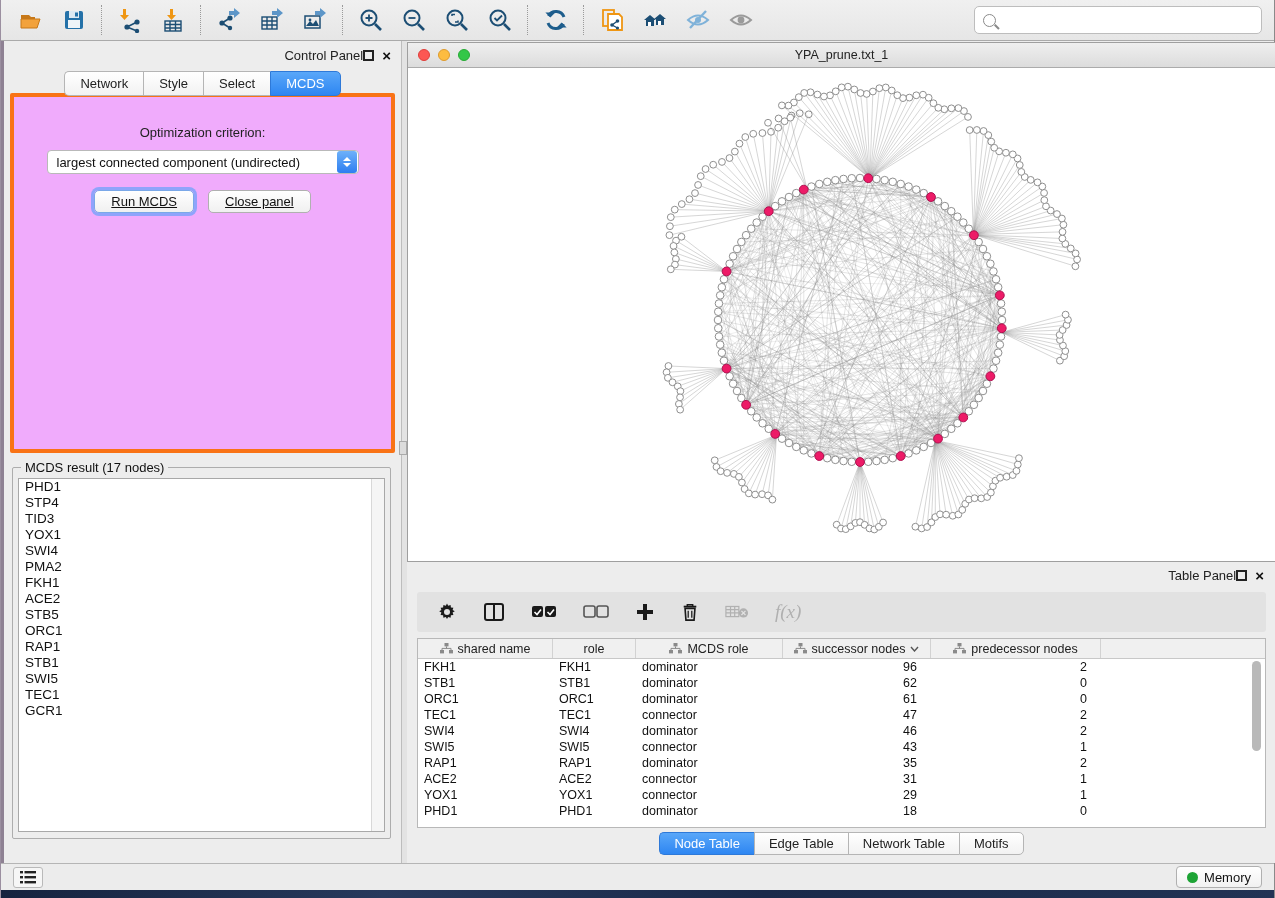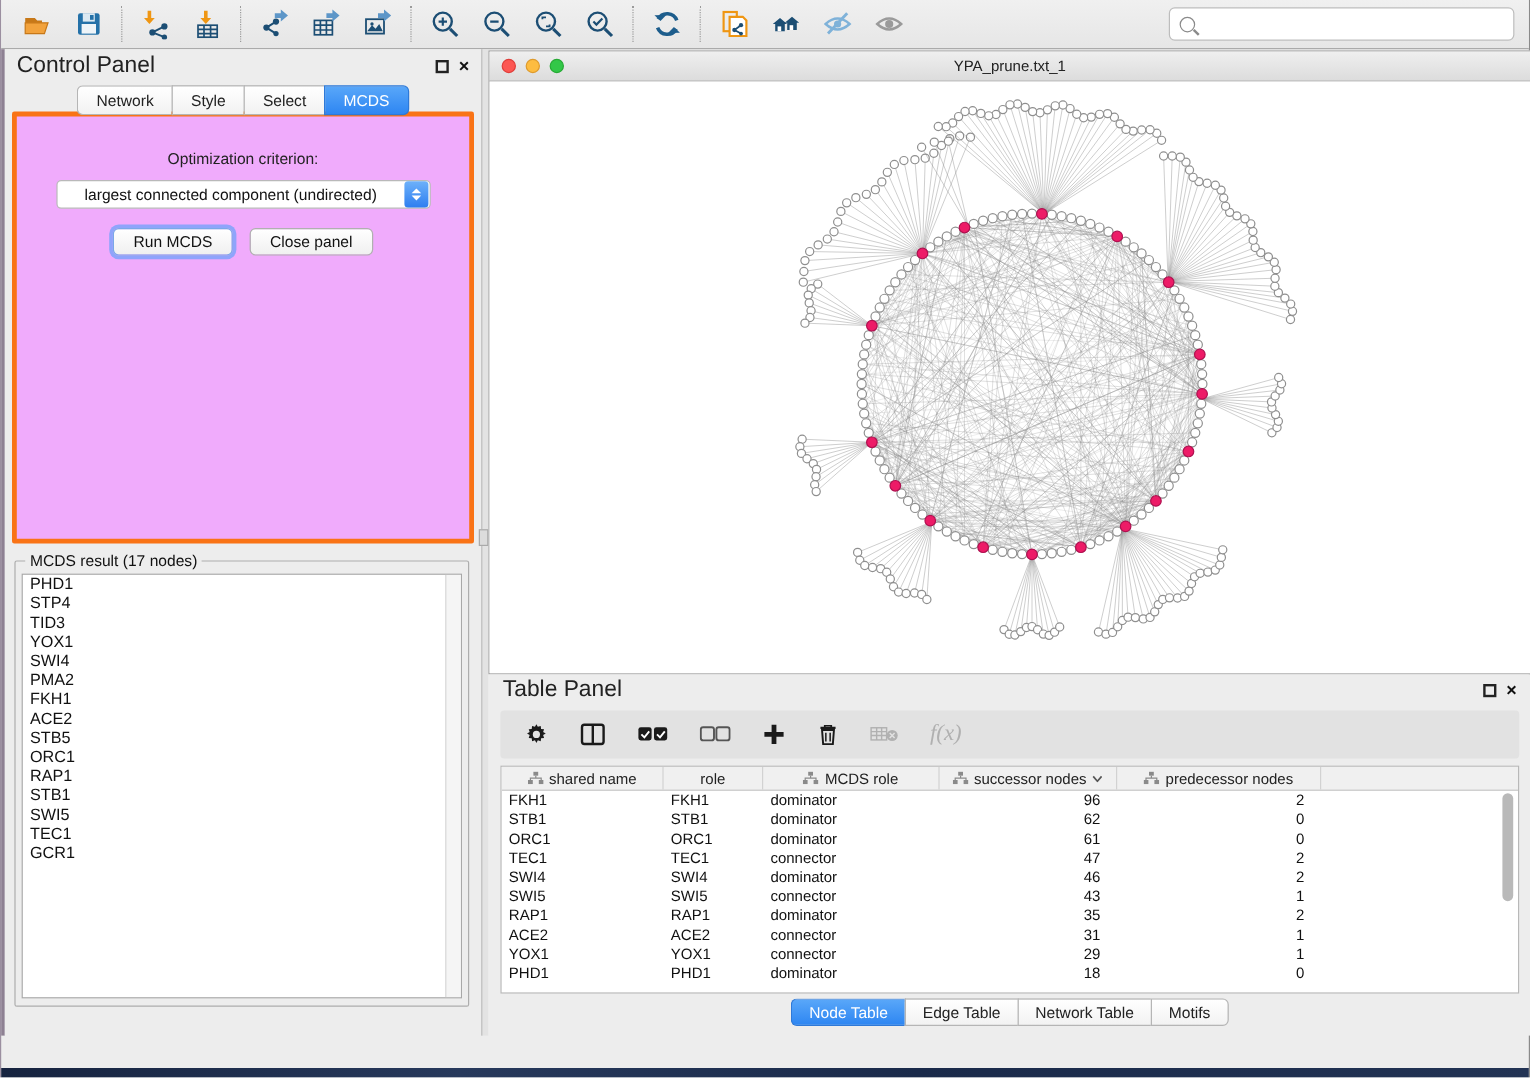--- a/index.html
+++ b/index.html
@@ -15,38 +15,38 @@
   .search-wrap { position:absolute; right:12px; top:6px; }
   .search-box { width:288px; height:28px; background:#fff; border:1px solid #bdbdbd; border-radius:5px; display:flex; align-items:center; padding-left:8px; }
   .search-box input { border:none; outline:none; flex:1; font-size:13px; background:transparent; }
   .mag { width:13px; height:13px; border:1.6px solid #8a8a8a; border-radius:50%; position:relative; margin-right:5px; }
   .mag::after { content:""; position:absolute; width:6px; height:1.6px; background:#8a8a8a; transform:rotate(45deg); right:-5px; bottom:-2px; }
 
   
   .left-strip { position:absolute; left:0; top:41px; width:3px; height:822px; background:#8e8193; }
   .control-panel { position:absolute; left:3px; top:41px; width:397px; height:822px; background:#ededed; }
   .cp-header { height:28px; display:flex; align-items:center; padding:0 10px; }
-  .panel-title { font-size:19px; color:#222; flex:1; }
+  .panel-title { font-size:13px; color:#222; flex:1;text-align:right; }
   .win-ctrls { display:flex; align-items:center; gap:8px; }
   .float-ic { width:11px; height:11px; border:2px solid #222; cursor:pointer; }
   .close-ic { font-size:15px; font-weight:bold; color:#111; cursor:pointer; line-height:11px; }
   .cp-tabs { position:absolute; left:0; right:0; top:30px; display:flex; justify-content:center; z-index:2; }
   .cp-tab { font-size:13px; padding:4px 15px; background:linear-gradient(#fff,#f2f2f2); border:1px solid #b5b5b5; border-right:none; color:#222; cursor:pointer; }
   .cp-tab:first-child { border-radius:5px 0 0 5px; }
   .cp-tab:last-child { border-radius:0 5px 5px 0; border-right:1px solid #b5b5b5; }
   .cp-tab.active { background:linear-gradient(#59a7f9,#2e86f2); color:#fff; border-color:#2e79d8; }
   .cp-box { position:absolute; left:6px; right:6px; top:52px; height:360px; background:#f0abfc; border:4px solid #f97316; border-radius:2px; }
   .opt-label { text-align:center; font-size:13px; color:#222; margin-top:28px; }
   .combo { margin:10px auto 0; width:312px; height:24px; background:#fff; border:1px solid #b9b9b9; border-radius:4px; display:flex; align-items:center; cursor:pointer; }
-  .combo-text { flex:1; font-size:13px; padding-left:23px; color:#111; white-space:nowrap; }
+  .combo-text { flex:1; font-size:13px; padding-left:9px; color:#111; white-space:nowrap; }
   .combo-step { width:20px; height:22px; margin-right:1px; border-radius:3px; background:linear-gradient(#6db1fa,#2e7ef0); display:flex; flex-direction:column; align-items:center; justify-content:center; gap:2px; }
   .combo-step .up { width:0;height:0;border-left:4px solid transparent;border-right:4px solid transparent;border-bottom:4px solid #fff; }
   .combo-step .dn { width:0;height:0;border-left:4px solid transparent;border-right:4px solid transparent;border-top:4px solid #fff; }
   .btn-row { display:flex; justify-content:center; gap:14px; margin-top:16px; }
-  .push-btn { font-size:13px; padding:3px 16px; background:linear-gradient(#fff,#f0f0f0); border:1px solid #b0b0b0; border-radius:5px; color:#111; cursor:pointer; }
+  .push-btn { font-size:13px; padding:3px 16px; background:linear-gradient(#fff,#f0f0f0); border:1px solid #b0b0b0; border-radius:5px; color:#111; cursor:pointer;text-decoration:underline; }
   .push-btn.focus { box-shadow:0 0 0 3px rgba(90,160,250,.65); border-color:#7aa8e8; }
   .mcds-group { position:absolute; left:8px; right:10px; top:426px; height:372px; border:1px solid #adadad; border-radius:2px; background:#ededed;padding-left:44px; }
   .mcds-legend { position:absolute; top:-8px; left:8px; background:#ededed; font-size:13px; padding:0 4px; color:#111; }
   .mcds-list { position:absolute; left:5px; right:5px; top:10px; bottom:6px; background:#fff; border:1px solid #a8a8a8; overflow:hidden; }
   .mcds-scroll { position:absolute; top:0; bottom:0; right:0; width:13px; background:#f5f5f5; border-left:1px solid #d8d8d8; }
   .mcds-item { font-size:13.5px; color:#111; padding:0 6px; line-height:16px; }
 
   
   .vsplit { position:absolute; left:400px; top:41px; width:6px; height:822px; background:#e3e3e3; border-left:1px solid #bdbdbd; }
   .vsplit-handle { position:absolute; top:400px; left:-3px; width:8px; height:14px; background:#dcdcdc; border:1px solid #aaa; }
@@ -1434,14 +1434,32 @@
         </div>
     </div>
     <div class="tp-tabs">
       <span class="tp-tab active">Node Table</span>
       <span class="tp-tab">Edge Table</span>
       <span class="tp-tab">Network Table</span>
       <span class="tp-tab">Motifs</span>
     </div>
   </div>
 
+  <div class="status-bar">
+    <span class="list-btn">
+        <svg width="16" height="13" viewBox="0 0 16 13">
+          <g fill="#222">
+            <rect x="0" y="0" width="3" height="2.4"></rect>
+            <rect x="4.5" y="0" width="11.5" height="2.4"></rect>
+            <rect x="0" y="5" width="3" height="2.4"></rect>
+            <rect x="4.5" y="5" width="11.5" height="2.4"></rect>
+            <rect x="0" y="10" width="3" height="2.4"></rect>
+            <rect x="4.5" y="10" width="11.5" height="2.4"></rect>
+          </g>
+        </svg>
+      </span>
+    <span class="memory-btn">
+        <span class="memdot"></span>
+        <span>Memory</span>
+      </span>
+  </div>
   <div class="desktop-strip"></div>
 </div>
 
 </body></html>

